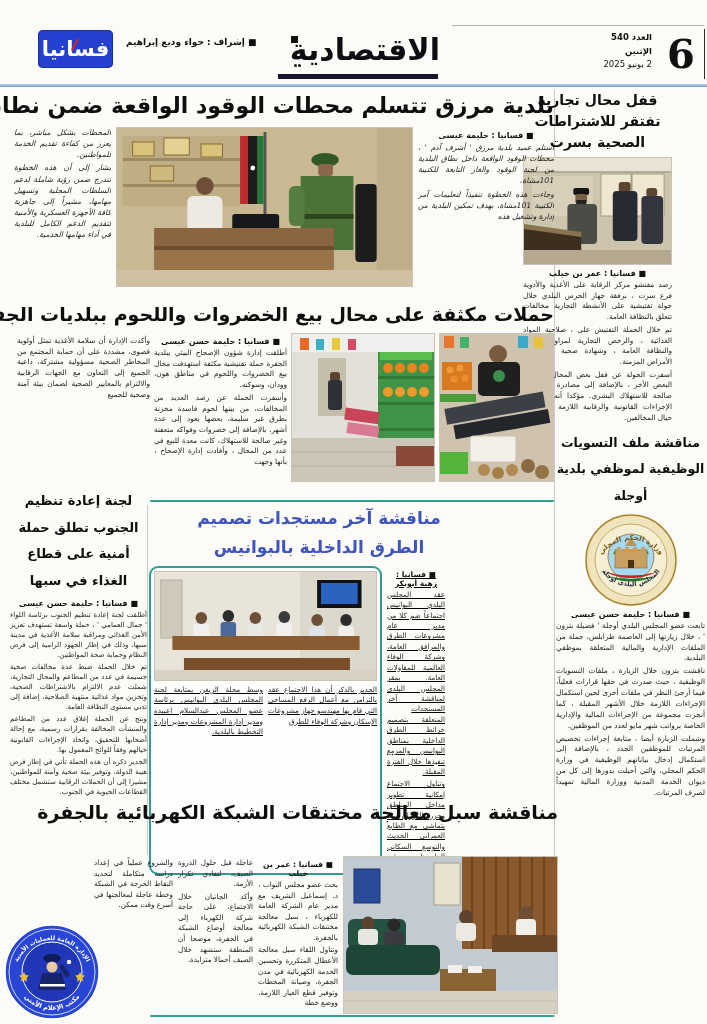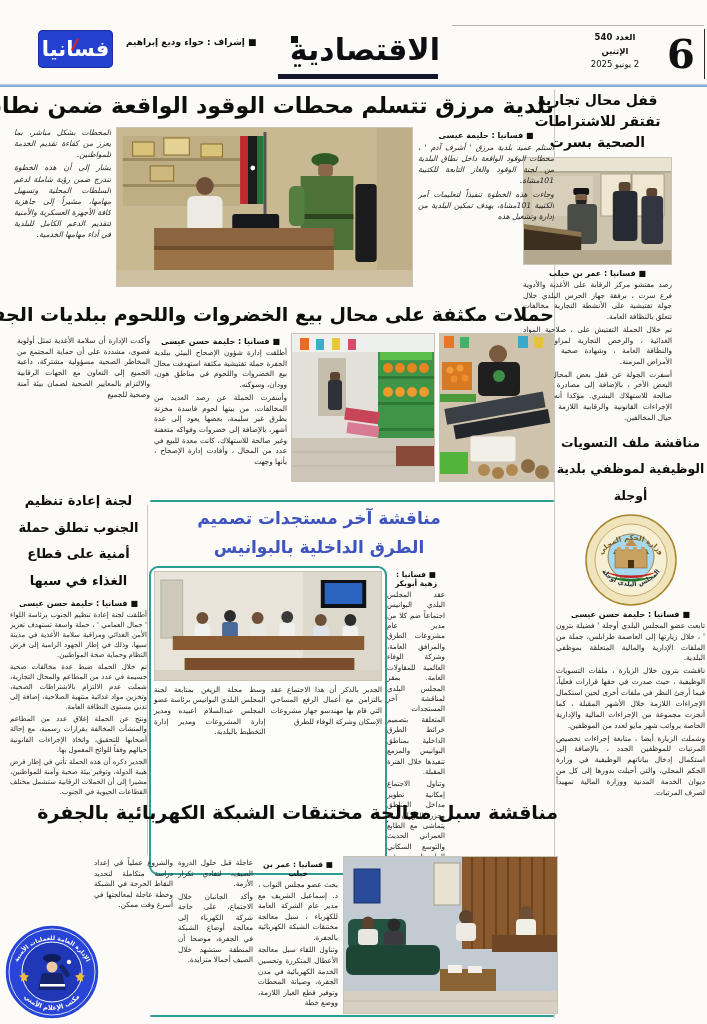--- a/index.html
+++ b/index.html
@@ -4,21 +4,21 @@
 <style>
   html,body{margin:0;padding:0;background:#9a9a9a;}
   .page{position:relative;width:707px;height:1024px;margin:0 auto;background:#fcfbf7;
         font-family:"DejaVu Sans",sans-serif;direction:rtl;overflow:hidden;}
   
   .hdr-grayline{position:absolute;left:452px;top:25px;width:252px;height:1px;background:#b3b3ad;}
   .hdr-pagenum{position:absolute;left:658px;top:29px;width:46px;height:50px;
                font-family:"DejaVu Serif",serif;font-weight:bold;font-size:40px;line-height:50px;
                text-align:center;color:#101010;border-right:1.5px solid #2a2a2a;}
   .hdr-issue{position:absolute;left:578px;top:31px;width:74px;font-size:8.5px;line-height:1.6;
-             text-align:center;color:#101010;}
+             text-align:right;color:#101010;}
   .hdr-issue .b{font-weight:bold;}
   .hdr-section{position:absolute;left:288px;top:32px;width:152px;font-size:30px;font-weight:bold;
                color:#0d0d12;letter-spacing:-1px;}
   .hdr-section-bar{position:absolute;left:278px;top:74px;width:160px;height:5px;background:#15152b;}
   .hdr-bullet{position:absolute;left:291px;top:36px;width:7px;height:7px;background:#101010;}
   .hdr-dots{position:absolute;left:291px;top:52px;width:10px;height:4px;}
   .hdr-dots i{display:inline-block;width:3px;height:3px;background:#111;border-radius:50%;margin-left:1px;}
   .hdr-super{position:absolute;left:126px;top:37px;width:150px;font-size:9px;font-weight:bold;
              text-align:left;color:#101010;}
   .hdr-logo{position:absolute;left:38px;top:30px;width:75px;height:38px;background:#2440d0;
@@ -55,21 +55,21 @@
   .jufra-col{width:133px;}
   #art-awjila{position:absolute;left:556px;top:430px;width:149px;}
   #art-awjila .headline{font-size:12.5px;line-height:2.1;}
   .emblem{width:92px;height:92px;margin:5px auto 2px;}
   #art-awjila .atext p{font-size:7.4px;}
   #art-sabha{position:absolute;left:10px;top:488px;width:137px;}
   #art-sabha .headline{font-size:13px;line-height:2.05;}
   #art-sabha .atext p{font-size:7px;line-height:1.44;}
   #art-bawanis{position:absolute;left:149px;top:504px;width:296px;}
   #art-bawanis .headline{font-size:17px;line-height:1.7;color:#3f55bd;width:252px;margin-bottom:4px;}
-  .bawanis-row{display:flex;}
+  .bawanis-row{display:flex;gap:5px;text-decoration:underline;}
   .bawanis-colr{width:58px;}
   .bawanis-colr .atext p{font-size:7.1px;}
   .bawanis-frame{flex:1;border:2px solid #2e9e93;border-radius:9px;padding:3px;background:#fdfdfb;}
   .bawanis-ph{height:108px;}
   .bawanis-caps{display:flex;gap:5px;margin-top:4px;}
   .bawanis-caps .atext{flex:1;}
   .bawanis-caps .atext p{font-size:7.2px;}
   #art-electric-head{position:absolute;left:150px;top:801px;width:408px;}
   #art-electric-head .headline{font-size:19px;white-space:nowrap;}
   #electric-body{position:absolute;left:6px;top:856px;width:552px;display:flex;gap:5px;}

